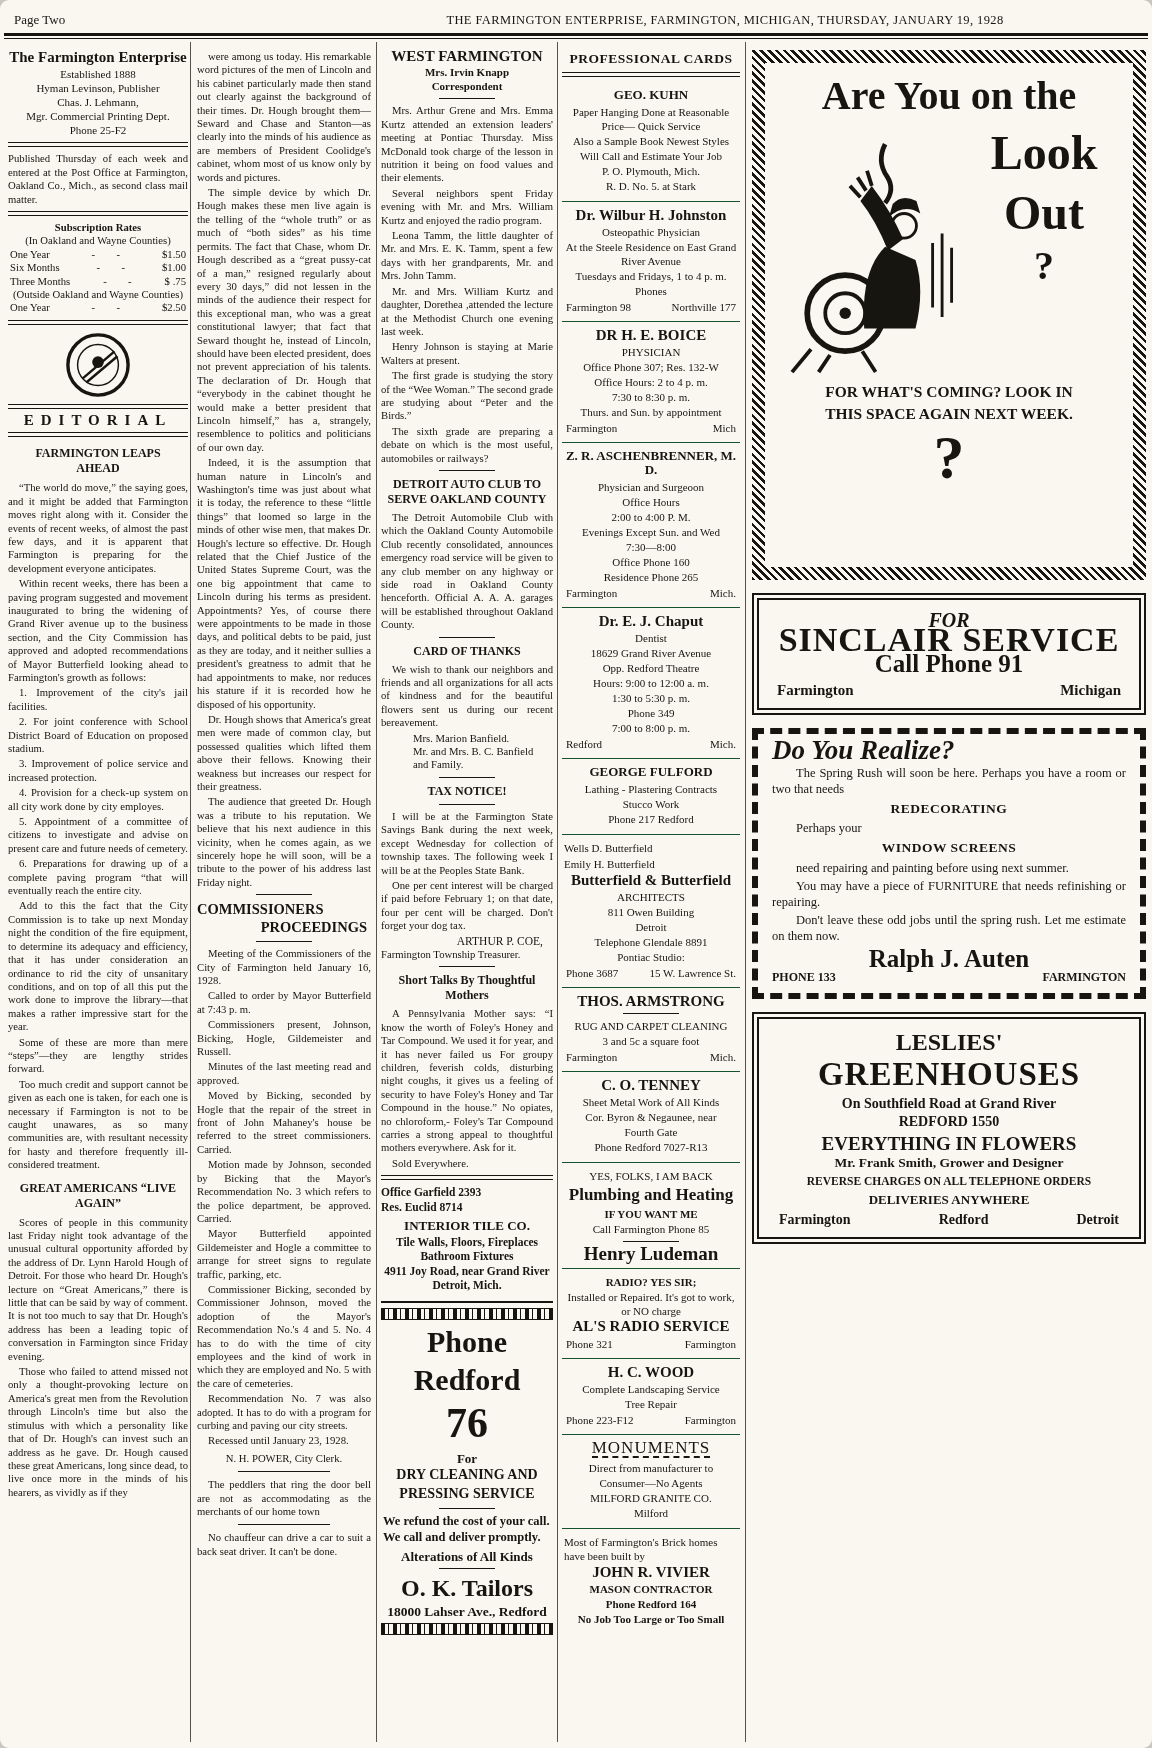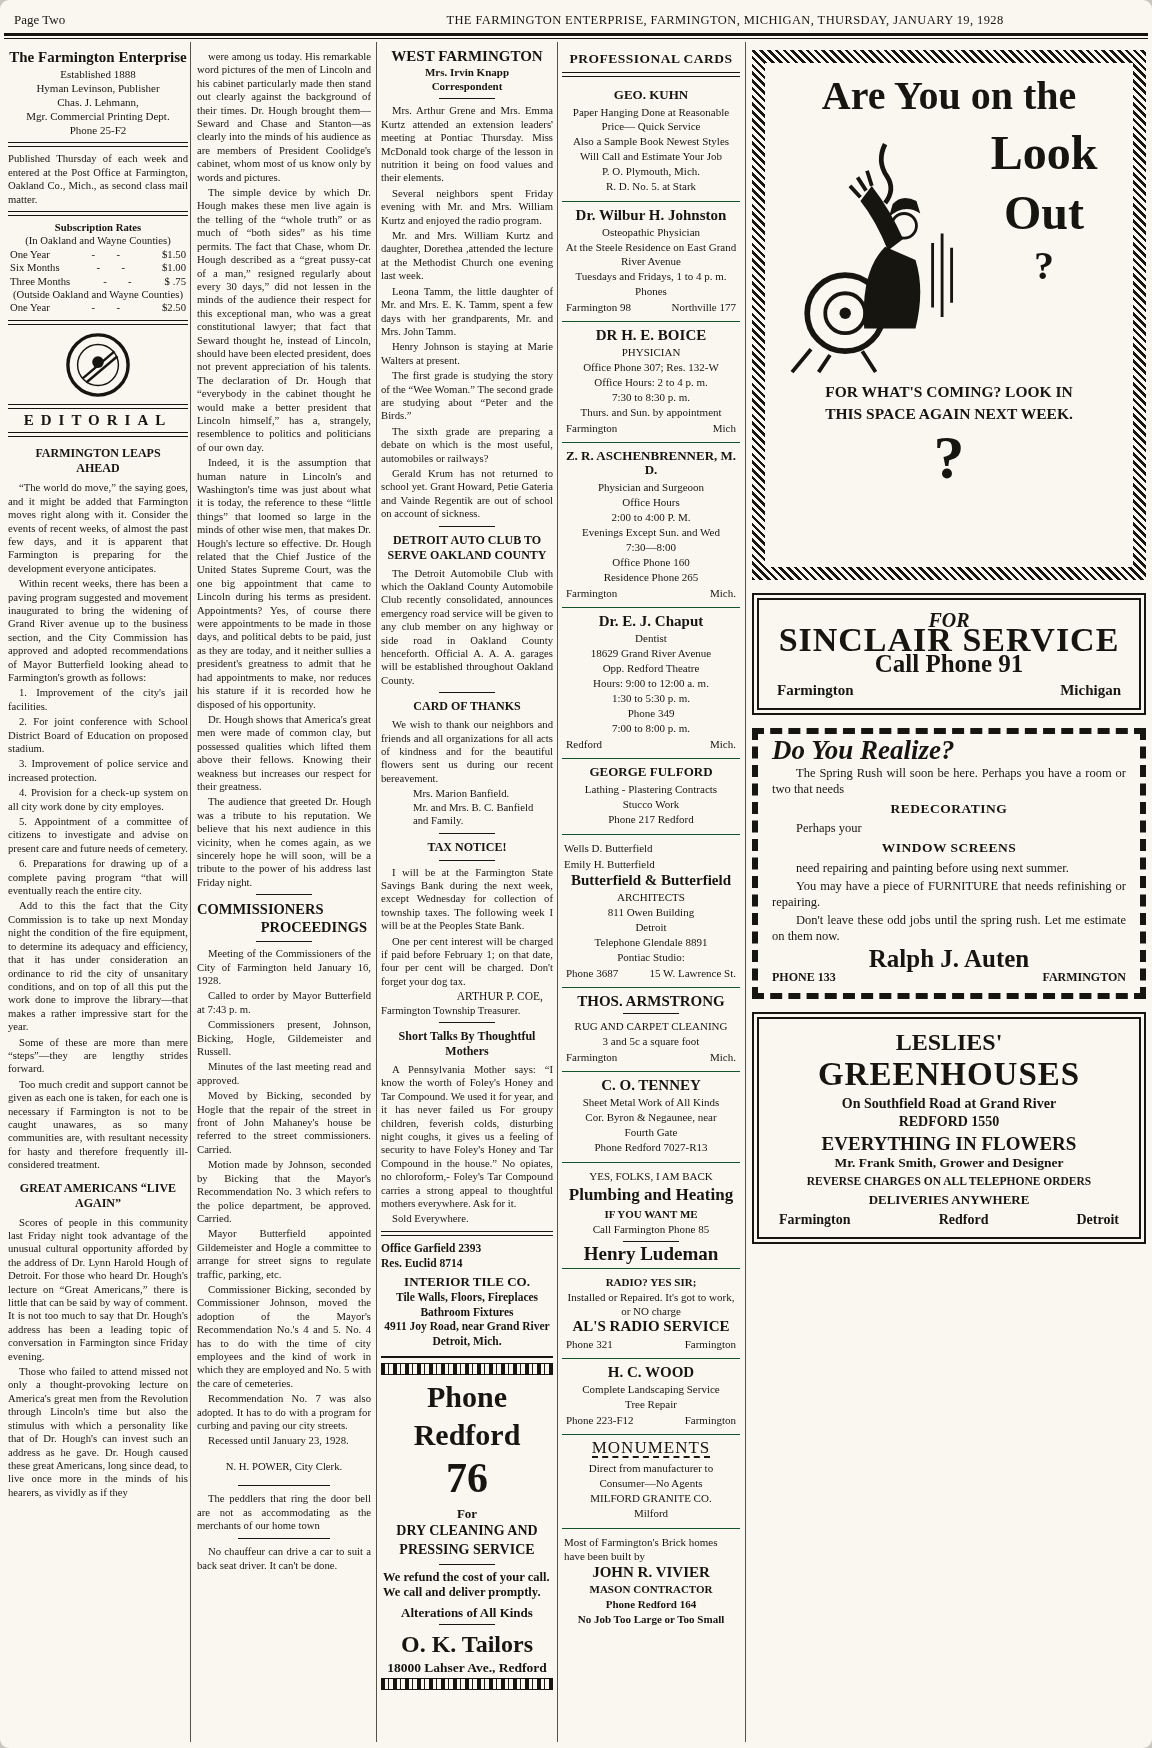--- a/index.html
+++ b/index.html
@@ -41,21 +41,21 @@
   .mast-line { text-align:center; font-size:11px; line-height:14px; margin:0; }
   .sub-title { font-weight:bold; text-align:center; }
   .rate-row { display:flex; justify-content:space-between; padding:0 2px; text-indent:0; }
   .editorial-head { text-align:center; font-weight:bold; font-size:15px; letter-spacing:7px; margin:1px 0; }
   .art-title { text-align:center; font-weight:bold; font-size:12px; line-height:15px; margin:9px 6px 5px; }
   .seal { display:block; margin:6px auto 2px; }
 
   
   .comm-head { font-weight:bold; font-size:14.5px; line-height:18px; margin:3px 0; text-align:left; }
   .comm-head .l2 { text-align:right; padding-right:4px; }
-  .sig { text-align:center; margin:12px 0; }
+  .sig { text-align:center; margin:4px 0; }
 
   
   .wf-title { font-size:15px; font-weight:bold; text-align:center; margin:0 0 2px; }
   .wf-corr { font-size:11px; font-weight:bold; text-align:center; line-height:14px; }
   .sec-title { font-size:12px; font-weight:bold; text-align:center; line-height:15px; margin:6px 4px 4px; }
   .sig-line { padding-left:32px; text-indent:0; margin:0; }
   .sig-coe { text-align:right; padding-right:10px; font-size:11.5px; }
   .it-contact { text-align:left; font-weight:bold; font-size:11.5px; line-height:15px; }
   .it-name { text-align:center; font-weight:bold; font-size:13px; margin:4px 0 2px; }
   .it-line { text-align:center; font-weight:bold; font-size:11.5px; line-height:14.5px; }
@@ -252,26 +252,25 @@
   </section>
 
   <section class="col" id="col3">
     <div class="wf-title">WEST FARMINGTON</div>
     <div class="wf-corr">Mrs. Irvin Knapp</div>
     <div class="wf-corr">Correspondent</div>
     <div class="srule"></div>
     <div>
         <p class="para">Mrs. Arthur Grene and Mrs. Emma Kurtz attended an extension leaders' meeting at Pontiac Thursday.  Miss McDonald took charge of the lesson in nutrition it being on food values and their elements.</p>
         <p class="para">Several neighbors spent Friday evening with Mr. and Mrs. William Kurtz and enjoyed the radio program.</p>
+        <p class="para">Leona Tamm, the little daughter of Mr. and Mrs. E. K. Tamm, spent a few days with her grandparents, Mr. and Mrs. John Tamm.</p>
         <p class="para">Mr. and Mrs. William Kurtz and daughter, Dorethea ,attended the lecture at the Methodist Church one evening last week.</p>
-        <p class="para">Leona Tamm, the little daughter of Mr. and Mrs. E. K. Tamm, spent a few days with her grandparents, Mr. and Mrs. John Tamm.</p>
         <p class="para">Henry Johnson is staying at Marie Walters at present.</p>
         <p class="para">The first grade is studying the story of the “Wee Woman.”  The second grade are studying about “Peter and the Birds.”</p>
         <p class="para">The sixth grade are preparing a debate on which is the most useful, automobiles or railways?</p>
-        <p class="para">Gerald Krum has not returned to school yet.  Grant Howard, Petie Gateria and Vainde Regentik are out of school on account of sickness.</p>
       </div>
 
     <div class="srule"></div>
     <div class="sec-title">
       <div>DETROIT AUTO CLUB TO</div>
       <div>SERVE OAKLAND COUNTY</div>
     </div>
     <div>
         <p class="para">The Detroit Automobile Club with which the Oakland County Automobile Club recently consolidated, announces emergency road service will be given to any club member on any highway or side road in Oakland County henceforth.  Official A. A. A. garages will be established throughout Oakland County.</p>
       </div>

